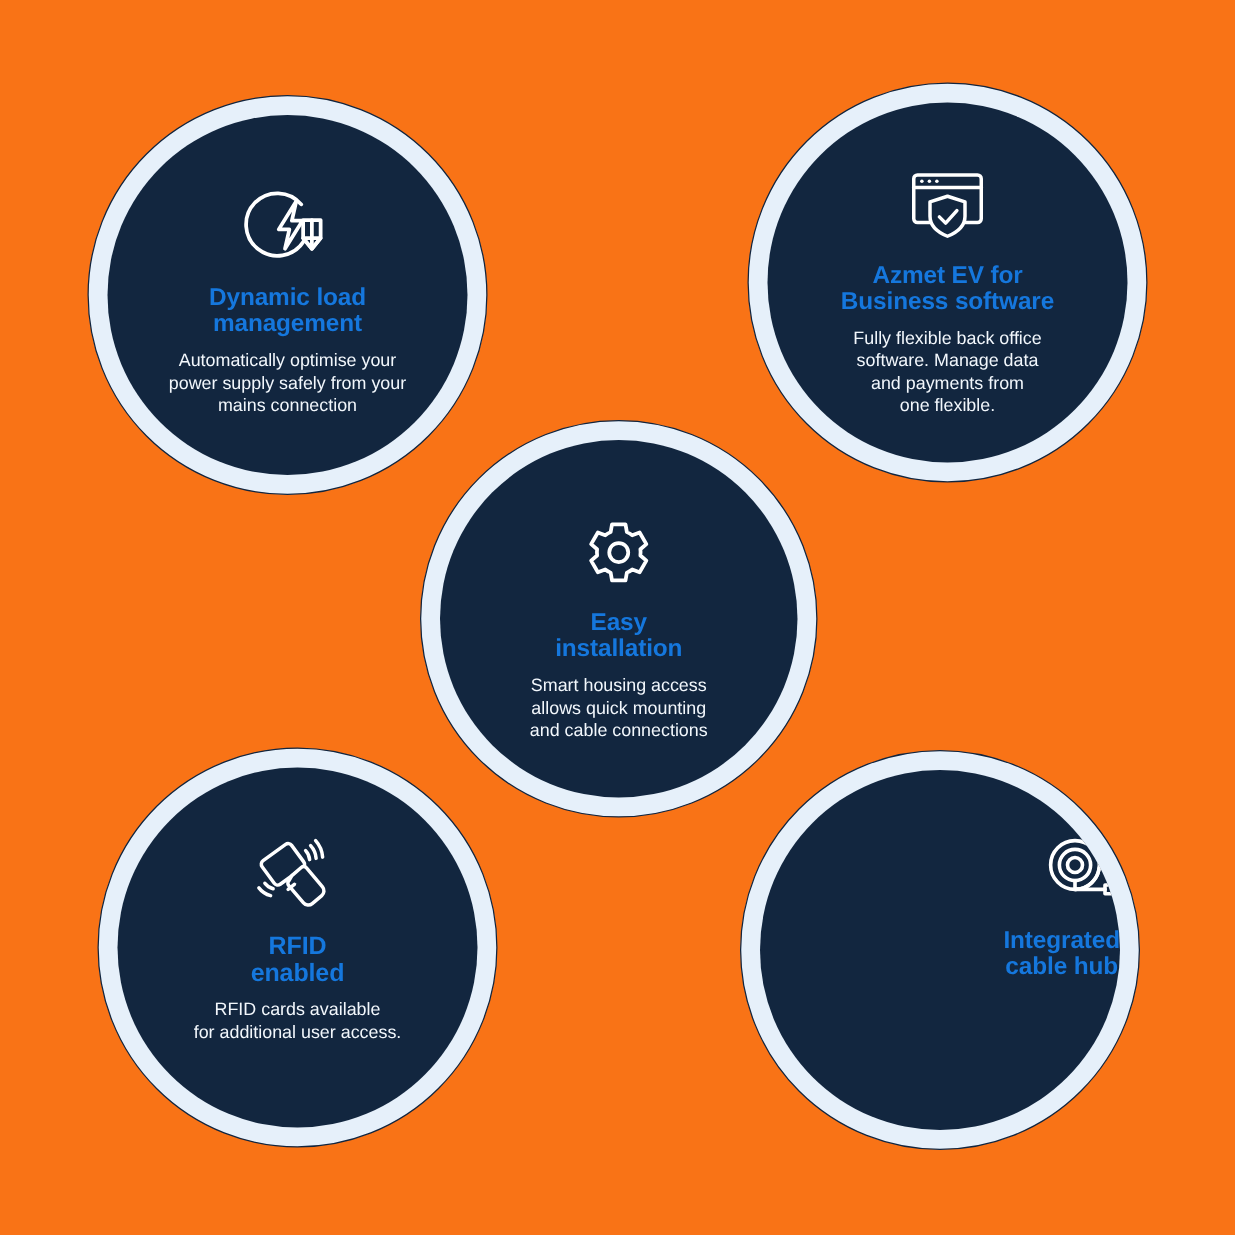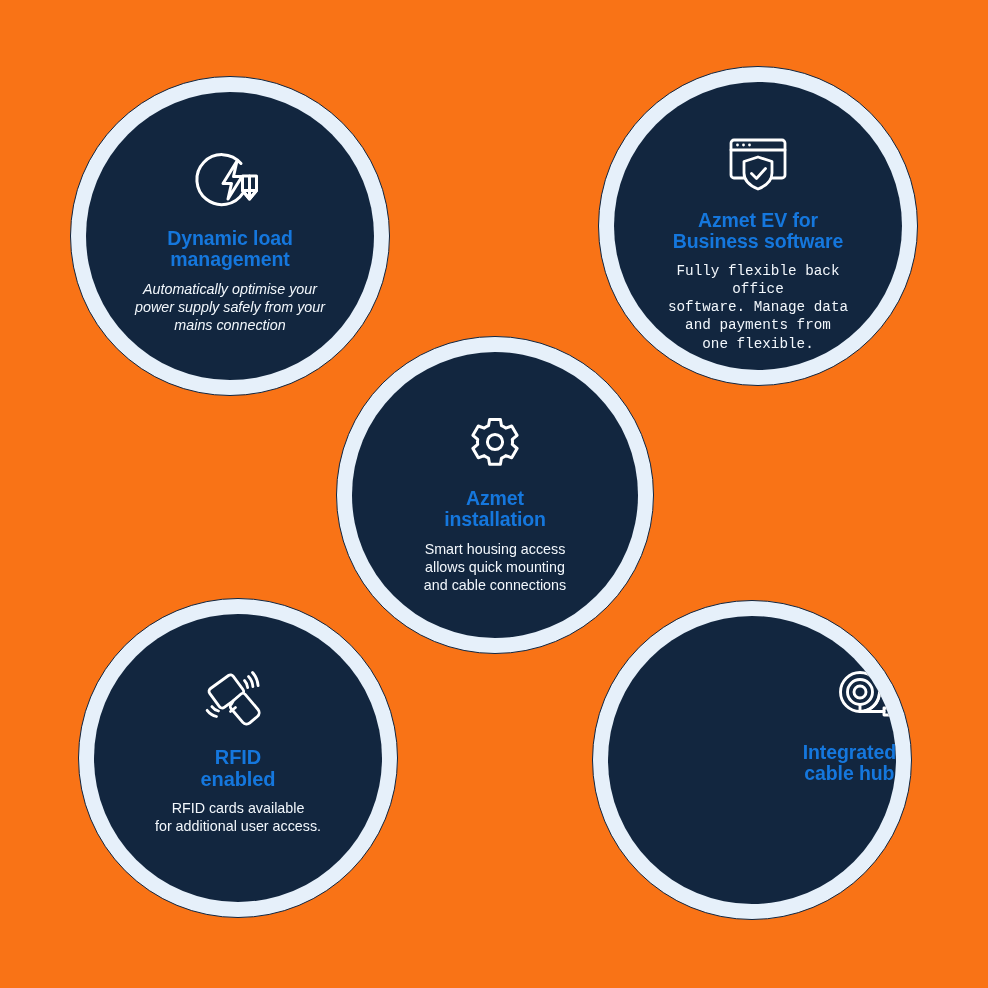--- a/index.html
+++ b/index.html
@@ -70,28 +70,28 @@
     text-align: center;
     line-height: 1.27;
   }
 
   
   
   .b-tl { left: 70px;  top: 76px;  width: 320px; height: 320px; }
   .b-tl .disc { left: 16px; top: 16px; width: 288px; height: 288px; }
   .b-tl .icon-wrap { margin-top: 58px; }
   .b-tl .title { font-size: 19.5px; margin-top: 16px; }
-  .b-tl .desc  { font-size: 14.3px; margin-top: 9px; width: 210px; font-style: italic; }
+  .b-tl .desc  { font-size: 14.3px; margin-top: 9px; width: 210px; }
 
   
   .b-tr { left: 598px; top: 66px;  width: 320px; height: 320px; }
   .b-tr .disc { left: 16px; top: 16px; width: 288px; height: 288px; }
   .b-tr .icon-wrap { margin-top: 52px; }
   .b-tr .title { font-size: 19.5px; margin-top: 16px; }
-  .b-tr .desc  { font-size: 14.3px; margin-top: 9px; width: 190px; font-family: Liberation Mono, monospace; }
+  .b-tr .desc  { font-size: 14.3px; margin-top: 9px; width: 190px; }
 
   
   .b-c  { left: 336px; top: 336px; width: 318px; height: 318px; }
   .b-c  .disc { left: 16px; top: 16px; width: 286px; height: 286px; }
   .b-c  .icon-wrap { margin-top: 62px; }
   .b-c  .title { font-size: 19.5px; margin-top: 18px; }
   .b-c  .desc  { font-size: 14.3px; margin-top: 9px; width: 200px; }
 
   
   .b-bl { left: 78px;  top: 598px; width: 320px; height: 320px; }
@@ -172,21 +172,21 @@
       <span class="icon-wrap">
         <svg class="icon-svg" width="56" height="56" viewBox="0 0 56 56" fill="none" stroke="#ffffff" stroke-width="3" stroke-linecap="round" stroke-linejoin="round">
           <path d="M22.6 5.5 h10.8 l1.1 6.2 a17 17 0 0 1 4.3 2.5 l5.9-2.2 5.4 9.3 -4.8 4.1
                    a17 17 0 0 1 0 5.0 l4.8 4.1 -5.4 9.3 -5.9-2.2 a17 17 0 0 1-4.3 2.5
                    l-1.1 6.2 h-10.8 l-1.1-6.2 a17 17 0 0 1-4.3-2.5 l-5.9 2.2 -5.4-9.3
                    4.8-4.1 a17 17 0 0 1 0-5.0 l-4.8-4.1 5.4-9.3 5.9 2.2 a17 17 0 0 1 4.3-2.5 Z"></path>
           <circle cx="28" cy="28" r="7.6"></circle>
         </svg>
       </span>
       <div class="title">
-        <span>Azmet</span><br>
+        <span>Easy</span><br>
         <span>installation</span>
       </div>
       <div class="desc">
         <span>Smart housing access</span><br>
         <span>allows quick mounting</span><br>
         <span>and cable connections</span>
       </div>
     </div>
   </div>
 

